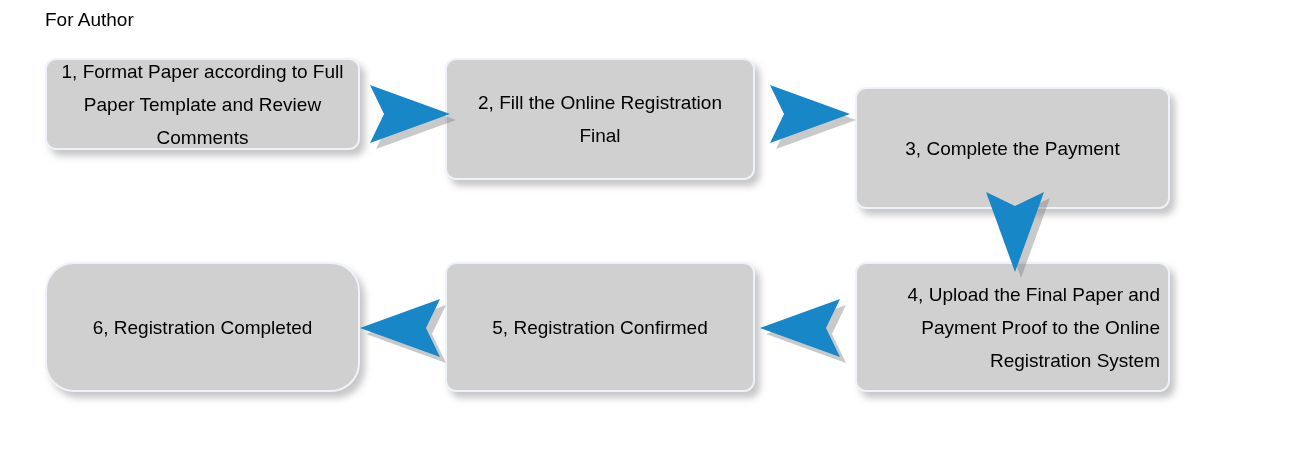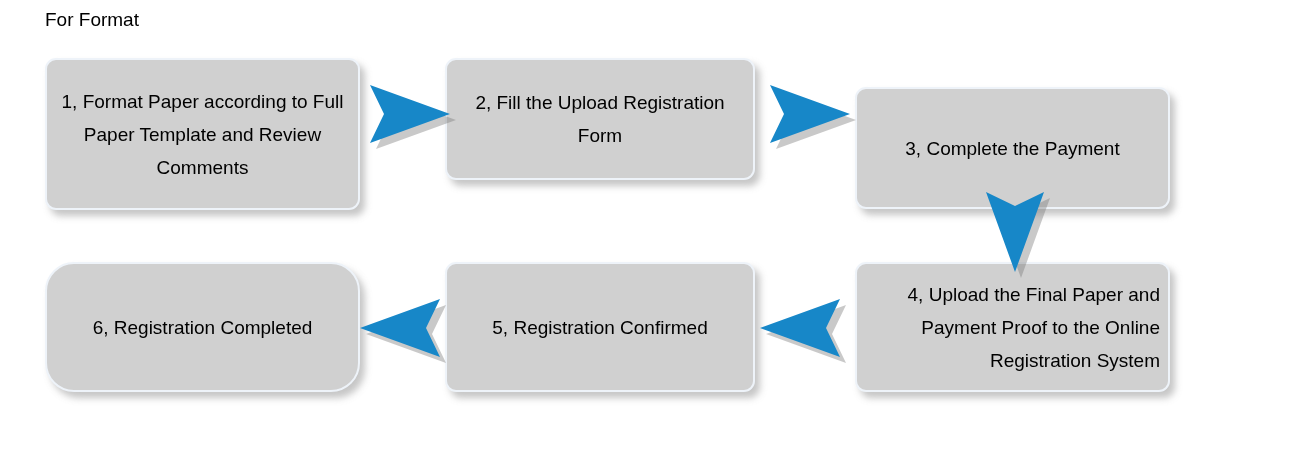--- a/index.html
+++ b/index.html
@@ -46,21 +46,21 @@
     display: block;
     width: 100%;
     padding: 0 8px;
     box-sizing: border-box;
     font-size: 19px;
     line-height: 33px;
     color: #000000;
   }
 
   
-  #node-1 { left: 45px;  top: 58px;  width: 315px; height: 152px; }
+  #node-1 { left: 45px;  top: 58px;  width: 315px; height: 92px; }
   #node-2 { left: 445px; top: 58px;  width: 310px; height: 122px; }
   #node-3 { left: 855px; top: 58px;  width: 315px; height: 122px; margin-top: 29px; }
   #node-4 { left: 855px; top: 262px; width: 315px; height: 130px; text-align: right; }
   #node-5 { left: 445px; top: 262px; width: 310px; height: 130px; }
   #node-6 { left: 45px;  top: 262px; width: 315px; height: 130px; border-radius: 29px; }
 
   
   .arrow {
     position: absolute;
   }
@@ -79,28 +79,28 @@
   #arrow-2-3 { left: 766px; top: 82px;  width: 86px; height: 66px; }
   #arrow-3-4 { left: 983px; top: 188px; width: 66px; height: 66px; }
   #arrow-4-5 { left: 766px; top: 296px; width: 86px; height: 66px; }
   #arrow-5-6 { left: 366px; top: 296px; width: 86px; height: 66px; }
 </style>
 </head>
 <body>
 
 <div id="canvas">
 
-  <div class="section-label">For Format</div>
+  <div class="section-label">For Author</div>
 
   <div class="node" id="node-1">
     <span class="node-label">1, Format Paper according to Full Paper Template and Review Comments</span>
   </div>
 
   <div class="node" id="node-2">
-    <span class="node-label">2, Fill the Upload Registration Form</span>
+    <span class="node-label">2, Fill the Online Registration Final</span>
   </div>
 
   <div class="node" id="node-3">
     <span class="node-label">3, Complete the Payment</span>
   </div>
 
   <div class="node" id="node-4">
     <span class="node-label">4, Upload the Final Paper and Payment Proof to the Online Registration System</span>
   </div>
 

